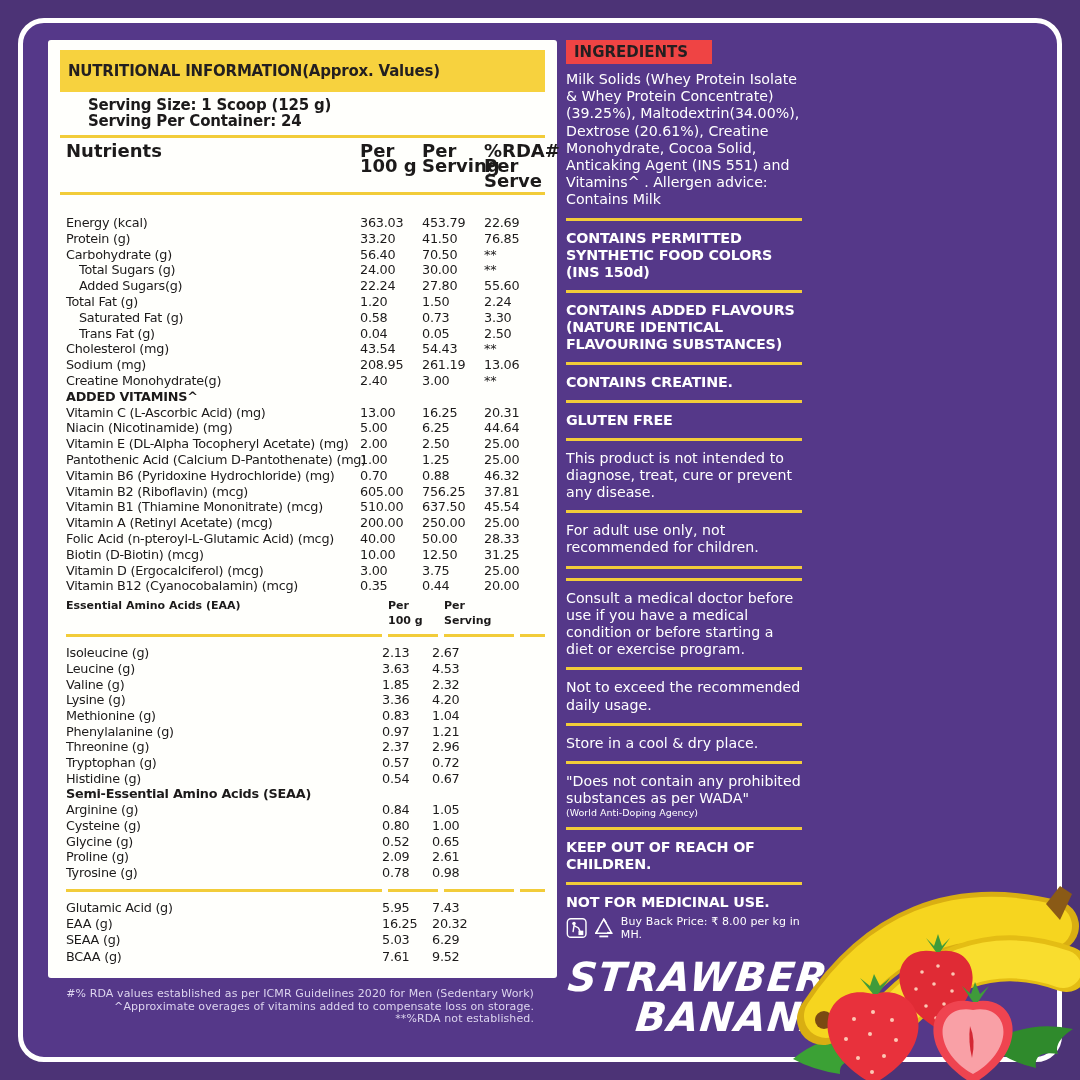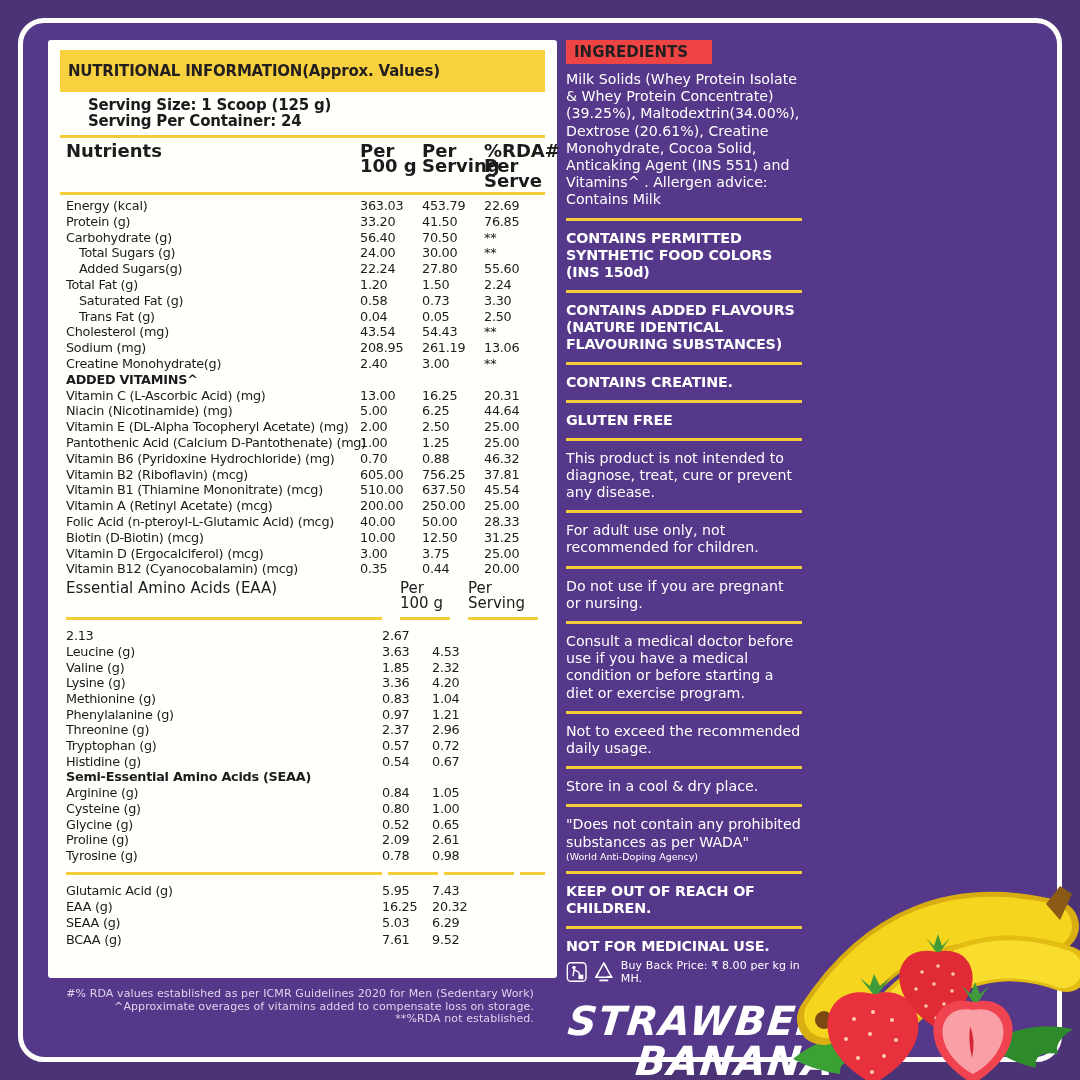--- a/index.html
+++ b/index.html
@@ -21,31 +21,31 @@
   .band{
     background:#f7d23e;color:#231f20;font-weight:bold;font-size:15px;
     letter-spacing:-0.2px;padding:12px 8px;margin:0 0 6px 0;
   }
   .serv{font-size:15px;font-weight:bold;letter-spacing:-0.2px;line-height:15.5px;margin-left:28px;}
   .thead{
     display:grid;grid-template-columns:294px 62px 62px 1fr;padding:5px 0 4px 6px;
     border-top:3px solid #f2cc39;border-bottom:3px solid #f2cc39;margin-top:6px;
     font-weight:bold;font-size:18px;white-space:pre-line;line-height:15px;
   }
-  .tbody{padding-left:6px;margin-top:3px;}
+  .tbody{padding-left:6px;margin-top:20px;}
   .trow{
     display:grid;grid-template-columns:294px 62px 62px 1fr;
     font-size:12.8px;letter-spacing:-0.25px;line-height:15.8px;white-space:nowrap;
   }
   .trow.indent .c0{padding-left:13px;}
   .trow.section{font-weight:bold;}
   .aband{margin-top:9px;}
   .ahead{
-    display:grid;grid-template-columns:316px 50px 70px 1fr;column-gap:18px;
-    padding-left:6px;margin-top:4px;font-weight:normal;font-size:15px;
+    display:grid;grid-template-columns:316px 50px 70px 1fr;column-gap:6px;
+    padding-left:6px;margin-top:4px;font-weight:bold;font-size:11px;
     white-space:pre-line;line-height:15px;
   }
   .ahead span{border-bottom:3px solid #f2cc39;padding-bottom:6px;}
   .abody{padding-left:6px;margin-top:8px;}
   .arow{
     display:grid;grid-template-columns:316px 50px 70px 1fr;
     font-size:12.8px;letter-spacing:-0.25px;line-height:15.7px;white-space:nowrap;
   }
   .arow.section{font-weight:bold;}
   .asep{
@@ -252,20 +252,21 @@
   <div class="ahead">
     <span>Essential Amino Acids (EAA)</span>
     <span>Per
 100 g</span>
     <span>Per
 Serving</span>
     <span></span>
   </div>
   <div class="abody" id="amino-rows">
       <div class="arow">
+        <span class="c0">Isoleucine (g)</span>
         <span class="c1">2.13</span>
         <span class="c2">2.67</span>
         <span class="c3"></span>
       </div>
       <div class="arow">
         <span class="c0">Leucine (g)</span>
         <span class="c1">3.63</span>
         <span class="c2">4.53</span>
         <span class="c3"></span>
       </div>
@@ -398,21 +399,20 @@
       <div class="rsec bold">CONTAINS ADDED FLAVOURS (NATURE IDENTICAL FLAVOURING SUBSTANCES)</div>
       <hr class="rule">
       <div class="rsec bold">CONTAINS CREATINE.</div>
       <hr class="rule">
       <div class="rsec bold">GLUTEN FREE</div>
       <hr class="rule">
       <div class="rsec text">This product is not intended to diagnose, treat, cure or prevent any disease.</div>
       <hr class="rule">
       <div class="rsec text">For adult use only, not recommended for children.</div>
       <hr class="rule">
-      <div class="rsec text">Do not use if you are pregnant or nursing.</div>
       <hr class="rule">
       <div class="rsec text">Consult a medical doctor before use if you have a medical condition or before starting a diet or exercise program.</div>
       <hr class="rule">
       <div class="rsec text">Not to exceed the recommended daily usage.</div>
       <hr class="rule">
       <div class="rsec text">Store in a cool &amp; dry place.</div>
       <hr class="rule">
       <div class="rsec text">"Does not contain any prohibited substances as per WADA"<div class="rsub">(World Anti-Doping Agency)</div></div>
       <hr class="rule">
       <div class="rsec bold">KEEP OUT OF REACH OF CHILDREN.</div>

